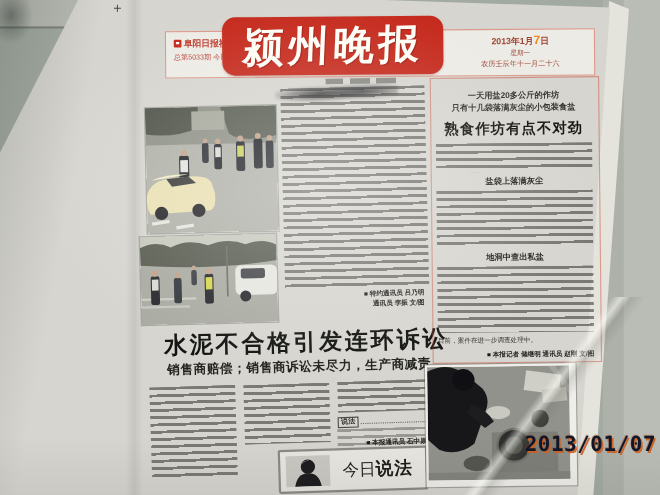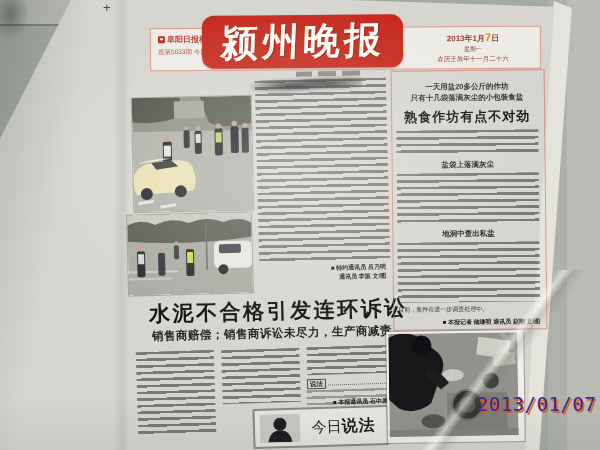--- a/index.html
+++ b/index.html
@@ -90,22 +90,22 @@
   .salt .headline{font-size:13px;font-weight:bold;text-align:center;color:#15140f;letter-spacing:1px;margin:5px 0 4px;}
   .salt .p{width:100%;}
   .salt .crosshead{font-size:7.5px;font-weight:bold;text-align:center;margin:4px 0 3px;color:#201f1a;}
   .salt .closing{font-size:6px;margin-top:3px;color:#34332e;}
   .salt .credit{font-size:6px;font-weight:bold;text-align:right;margin-top:4px;color:#1d1d1b;}
   .salt-photo{position:absolute;left:387px;top:331px;width:133px;height:107px;background:#efeeea;padding:2px;
     box-shadow:0 0 0 1px rgba(90,90,85,.45);transform:rotate(-.8deg);}
   .salt-photo svg{display:block;}
 
   
-  .timestamp{position:absolute;left:477px;top:393px;font-family:"DejaVu Sans Mono",monospace;font-weight:normal;
-    font-size:19px;letter-spacing:.5px;color:#4c1d95;z-index:50;
+  .timestamp{position:absolute;left:477px;top:393px;font-family:"DejaVu Sans Mono",monospace;font-weight:bold;
+    font-size:19px;letter-spacing:.5px;color:#0f172a;z-index:50;
     text-shadow:1.5px 1.5px 0 rgba(205,95,30,.9),-0.5px -0.5px 0 rgba(160,60,20,.4);}
 </style>
 </head>
 <body>
 
 <div class="stage">
 
   <div class="bg-right-band"></div>
   <div class="bg-right-band2"></div>
   <div class="bg-scratch"></div>

